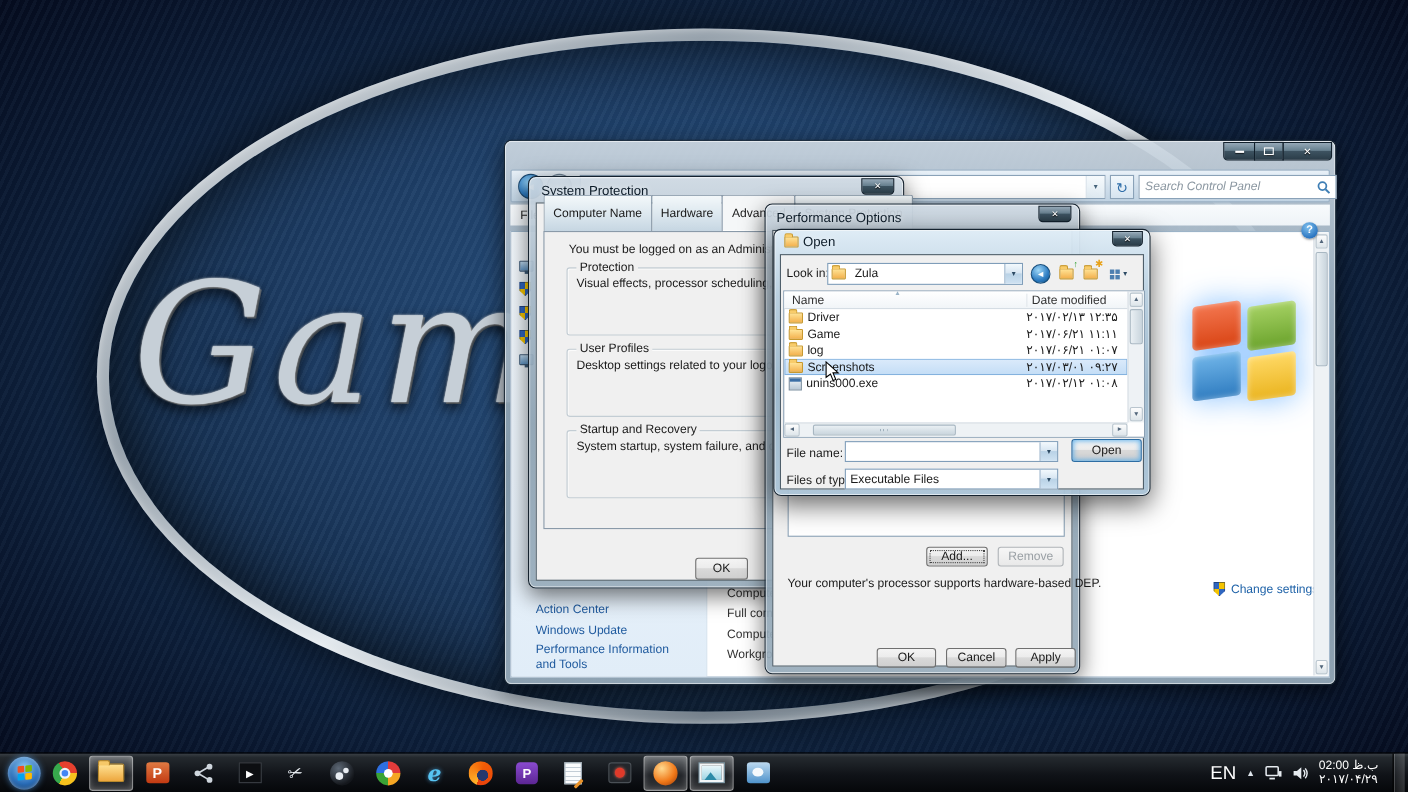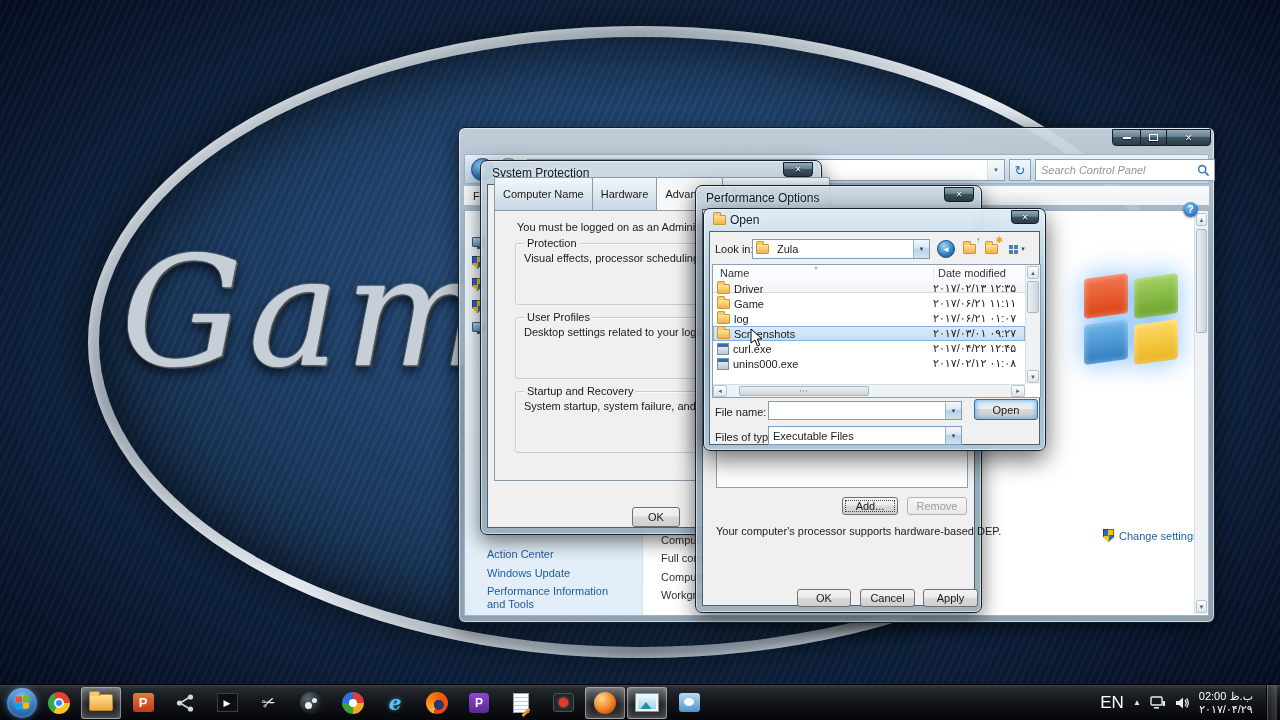--- a/index.html
+++ b/index.html
@@ -160,21 +160,21 @@
     background:radial-gradient(circle at 38% 30%,#9ed7f7,#2d7cc2 60%,#14517e);}
   .od-up{left:250px;width:18px;height:18px;position:absolute;}
   .od-up .up-arr{position:absolute;right:-2px;top:-4px;color:#2f9e2f;font-size:8px;font-weight:bold;}
   .od-newf{left:272px;width:18px;height:18px;position:absolute;}
   .od-newf .spark{position:absolute;right:-3px;top:-5px;color:#e8a21a;font-size:9px;}
   .od-views{left:294px;width:26px;height:18px;border:1px solid transparent;}
   .views-grid{display:grid;grid-template-columns:4px 4px;grid-template-rows:4px 4px;gap:1px;}
   .views-grid i{background:#4d7fb0;}
   .views-drop{font-size:7px;color:#2c4a63;margin-left:3px;}
   .od-list{position:absolute;left:2px;top:32px;width:329px;height:134px;background:#fff;border:1px solid #8aa0b4;}
-  .od-hdr{position:absolute;left:0;right:15px;top:0;height:28px;background:linear-gradient(#ffffff,#f1f5f8);border-bottom:1px solid #d5dde4;}
+  .od-hdr{position:absolute;left:0;right:15px;top:0;height:16px;background:linear-gradient(#ffffff,#f1f5f8);border-bottom:1px solid #d5dde4;}
   .od-hdr .h-name{position:absolute;left:7px;top:2px;font-size:11px;color:#333;}
   .od-hdr .h-sort{position:absolute;left:100px;top:-1px;font-size:6px;color:#9ab4c8;}
   .od-hdr .h-date{position:absolute;left:220px;top:2px;font-size:11px;color:#333;border-left:1px solid #e1e7ec;padding-left:4px;}
   .od-rows{position:absolute;left:0;right:15px;top:16px;bottom:14px;overflow:hidden;}
   .od-row{position:relative;height:15px;display:flex;align-items:center;padding-left:4px;font-size:11px;color:#1a1a1a;cursor:pointer;}
   .od-row .od-name{margin-left:4px;white-space:nowrap;overflow:hidden;}
   .od-row .od-date{position:absolute;left:220px;width:92px;white-space:nowrap;overflow:hidden;}
   .od-row.selected{background:linear-gradient(#dcebfb,#c3ddf6);box-shadow:inset 0 0 0 1px #84b2de;}
   .od-vscroll{position:absolute;right:0;top:0;bottom:13px;width:15px;background:#eef2f5;border-left:1px solid #d7dee4;}
   .od-vscroll .sc-thumb{top:16px;height:32px;}
@@ -457,25 +457,20 @@
             <span class="od-name">log</span>
             <span class="od-date">۲۰۱۷/۰۶/۲۱ ۰۱:۰۷</span>
           </div>
           <div class="od-row selected">
             <span class="fold"></span>
             <span class="od-name">Screenshots</span>
             <span class="od-date">۲۰۱۷/۰۳/۰۱ ۰۹:۲۷</span>
           </div>
           <div class="od-row">
             <span class="exeic"></span>
-            <span class="od-name">curl.exe</span>
-            <span class="od-date">۲۰۱۷/۰۴/۲۲ ۱۲:۴۵</span>
-          </div>
-          <div class="od-row">
-            <span class="exeic"></span>
             <span class="od-name">unins000.exe</span>
             <span class="od-date">۲۰۱۷/۰۲/۱۲ ۰۱:۰۸</span>
           </div>
         </div>
         <div class="od-vscroll">
           <div class="sc-btn sc-up">
               <span>▲</span>
             </div>
           <div class="sc-thumb"></div>
           <div class="sc-btn sc-down">

